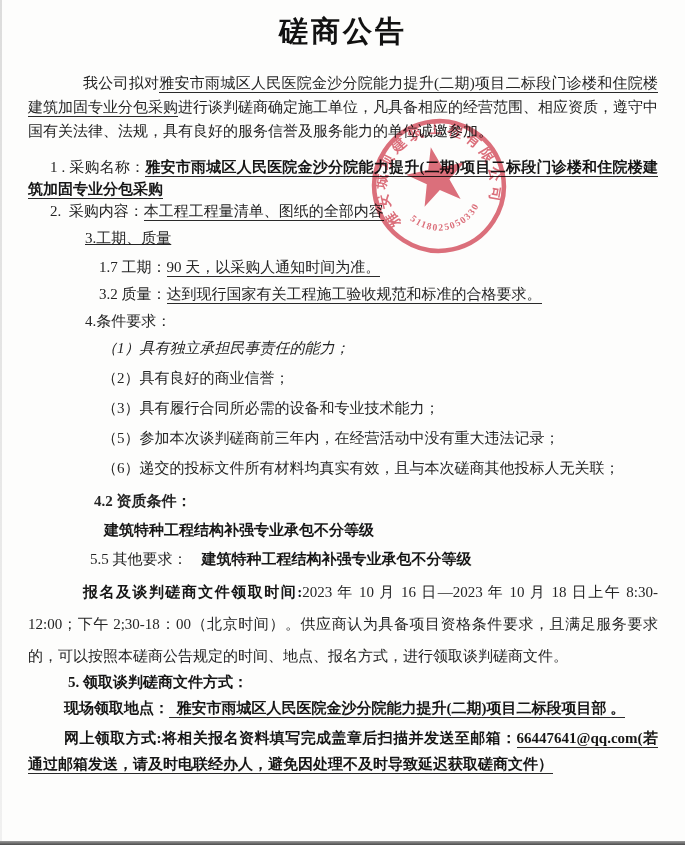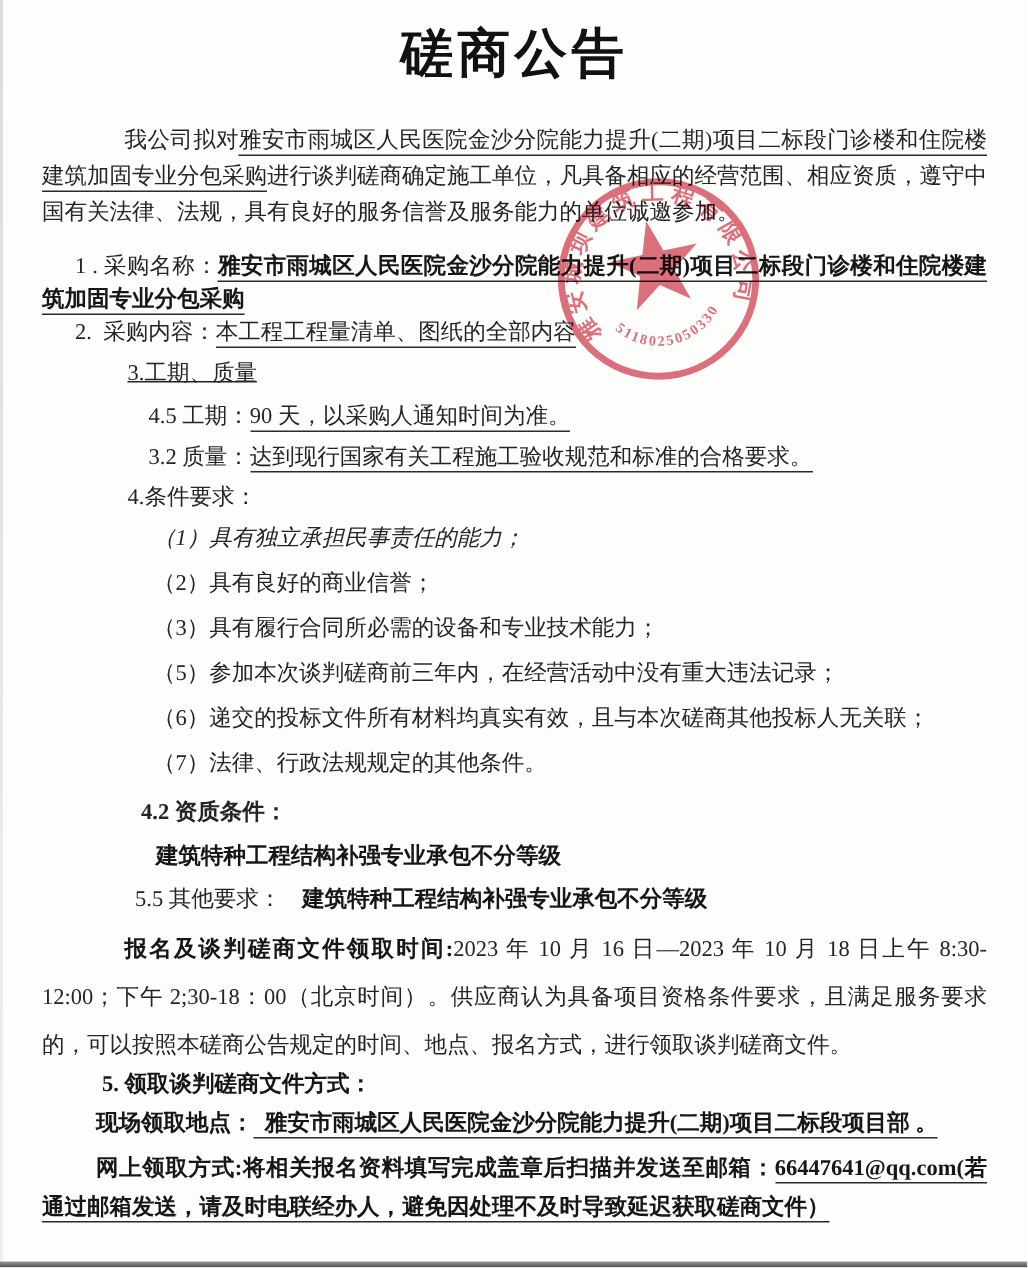--- a/index.html
+++ b/index.html
@@ -12,21 +12,21 @@
     background:#fdfdfc;
     font-family:"Liberation Serif","DejaVu Serif",serif;
     color:#242424;
     font-size:15px;
     overflow:hidden;
   }
   p{margin:0;}
   .t{white-space:pre-wrap;}
   .b{font-weight:700;color:#161616;}
   .u{border-bottom:1px solid #2a2a2a;padding-bottom:1px;}
-  .title{text-align:center;font-weight:700;font-size:35px;letter-spacing:3px;margin-top:4px;color:#111;}
+  .title{text-align:center;font-weight:700;font-size:29px;letter-spacing:3px;margin-top:4px;color:#111;}
   .intro{margin-top:14px;text-indent:55px;line-height:24px;text-align:justify;}
   .item{line-height:22px;text-align:justify;}
   .item1{margin-top:13px;text-indent:22px;}
   .item2{text-indent:22px;}
   .ln{line-height:21px;}
   .sec3{margin-top:6px;margin-left:57px;text-decoration:underline;}
   .s31{margin-top:8px;margin-left:71px;}
   .s32{margin-top:6px;margin-left:71px;}
   .sec4{margin-top:6px;margin-left:57px;}
   .s41{margin-top:16px;margin-left:71px;}
@@ -59,33 +59,32 @@
   <h1 class="title">磋商公告</h1>
 
   <p class="intro"><span class="t">我公司拟对</span><span class="t u">雅安市雨城区人民医院金沙分院能力提升(二期)项目二标段门诊楼和住院楼建筑加固专业分包采购</span><span class="t">进行谈判磋商确定施工单位，凡具备相应的经营范围、相应资质，遵守中国有关法律、法规，具有良好的服务信誉及服务能力的单位诚邀参加。</span></p>
 
   <p class="item item1"><span class="t">1 . 采购名称：</span><span class="t b u">雅安市雨城区人民医院金沙分院能力提升(二期)项目二标段门诊楼和住院楼建筑加固专业分包采购</span></p>
 
   <p class="item item2"><span class="t">2.  采购内容：</span><span class="t u">本工程工程量清单、图纸的全部内容</span></p>
 
   <p class="ln sec3">3.工期、质量</p>
 
-  <p class="ln s31"><span class="t">4.5 工期：</span><span class="t u">90 天，以采购人通知时间为准。</span></p>
+  <p class="ln s31"><span class="t">1.7 工期：</span><span class="t u">90 天，以采购人通知时间为准。</span></p>
 
   <p class="ln s32"><span class="t">3.2 质量：</span><span class="t u">达到现行国家有关工程施工验收规范和标准的合格要求。</span></p>
 
   <p class="ln sec4">4.条件要求：</p>
 
 
   <p class="q qfirst t">（1）具有独立承担民事责任的能力；</p>
   <p class="q t">（2）具有良好的商业信誉；</p>
   <p class="q t">（3）具有履行合同所必需的设备和专业技术能力；</p>
   <p class="q t">（5）参加本次谈判磋商前三年内，在经营活动中没有重大违法记录；</p>
   <p class="q t">（6）递交的投标文件所有材料均真实有效，且与本次磋商其他投标人无关联；</p>
-  <p class="q t">（7）法律、行政法规规定的其他条件。</p>
 
   <p class="ln s42">4.2 资质条件：</p>
 
   <p class="ln qualline b">建筑特种工程结构补强专业承包不分等级</p>
 
   <p class="ln s43"><span class="t">5.5 其他要求：</span><span class="t b val">建筑特种工程结构补强专业承包不分等级</span></p>
 
   <p class="signup"><span class="t b">报名及谈判磋商文件领取时间:</span><span class="t">2023 年 10 月 16 日—2023 年 10 月 18 日上午 8:30-12:00；下午 2;30-18：00（北京时间）。供应商认为具备项目资格条件要求，且满足服务要求的，可以按照本磋商公告规定的时间、地点、报名方式，进行领取谈判磋商文件。</span></p>
 
   <p class="ln s5 b">5. 领取谈判磋商文件方式：</p>

